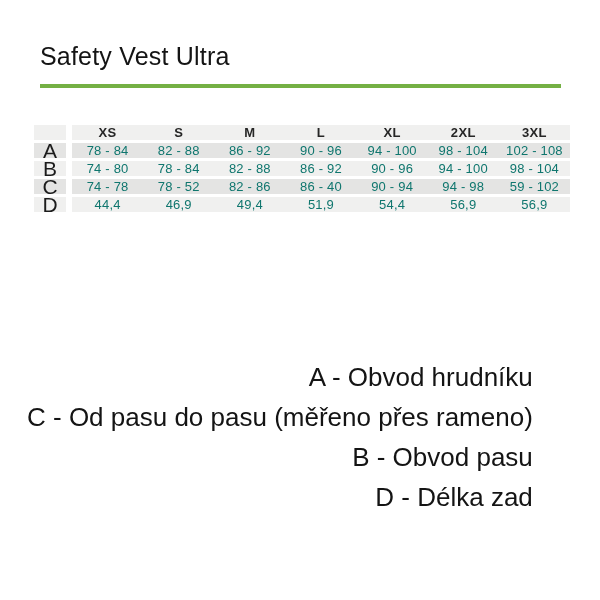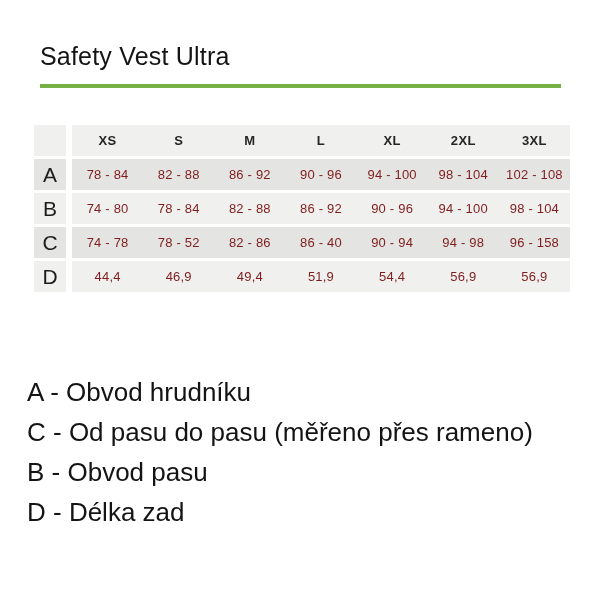--- a/index.html
+++ b/index.html
@@ -4,50 +4,51 @@
 <style>
   * { margin:0; padding:0; box-sizing:border-box; }
   html,body { background:#ffffff; }
   .page {
     position:relative;
     width:600px; height:600px;
     background:#ffffff;
     font-family:"Liberation Sans", sans-serif;
     color:#1a1a1a;
     overflow:hidden;
+    text-align:right;
   }
   .title {
     position:absolute; left:40px; top:42px;
     font-size:25px; font-weight:400; letter-spacing:0.2px;
     color:#141414;
   }
   .divider {
     position:absolute; left:40px; top:84px;
     width:521px; height:4px;
   }
   .size-table {
     position:absolute; left:34px; top:125px; width:536px;
   }
-  .trow { display:flex; height:31px; margin-bottom:3px; }
+  .trow { display:flex; height:15px; margin-bottom:3px; }
   .rlabel {
     width:32px; margin-right:6px;
     display:flex; align-items:center; justify-content:center;
     font-size:21px; font-weight:300; color:#1c1c1c;
   }
   .cells { flex:1; display:flex; }
   .cell {
     flex:1; display:flex; align-items:center; justify-content:center;
-    font-size:13px; color:#7f1d1d; letter-spacing:0.2px; white-space:nowrap;
+    font-size:13px; color:#0f766e; letter-spacing:0.2px; white-space:nowrap;
   }
   .cell.th { font-weight:700; color:#262626; letter-spacing:0.4px; }
   .trow.light .rlabel, .trow.light .cells { background:#f0f0ef; }
   .trow.dark  .rlabel, .trow.dark  .cells { background:#e4e4e3; }
   .trow.head .rlabel { background:#f0f0ef; }
   .legend {
-    position:absolute; left:27px; top:372px;
+    position:absolute; left:27px; top:357px;
   }
   .legend-item {
     font-size:26px; font-weight:300; color:#141414;
     line-height:40px; white-space:nowrap;
   }
 </style>
 </head>
 <body>
 
 <div class="page">
@@ -96,21 +97,21 @@
         </div>
         <div class="trow dark">
           <div class="rlabel">C</div>
           <div class="cells">
             <div class="cell">74 - 78</div>
             <div class="cell">78 - 52</div>
             <div class="cell">82 - 86</div>
             <div class="cell">86 - 40</div>
             <div class="cell">90 - 94</div>
             <div class="cell">94 - 98</div>
-            <div class="cell">96 - 158</div>
+            <div class="cell">59 - 102</div>
           </div>
         </div>
         <div class="trow light">
           <div class="rlabel">D</div>
           <div class="cells">
             <div class="cell">44,4</div>
             <div class="cell">46,9</div>
             <div class="cell">49,4</div>
             <div class="cell">51,9</div>
             <div class="cell">54,4</div>

